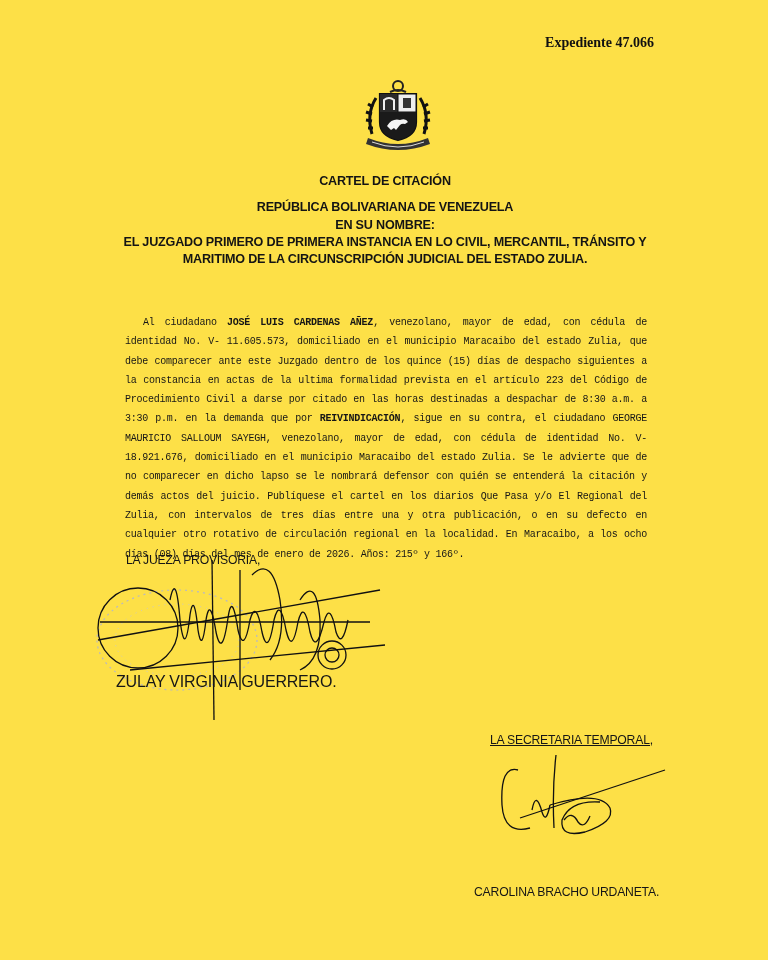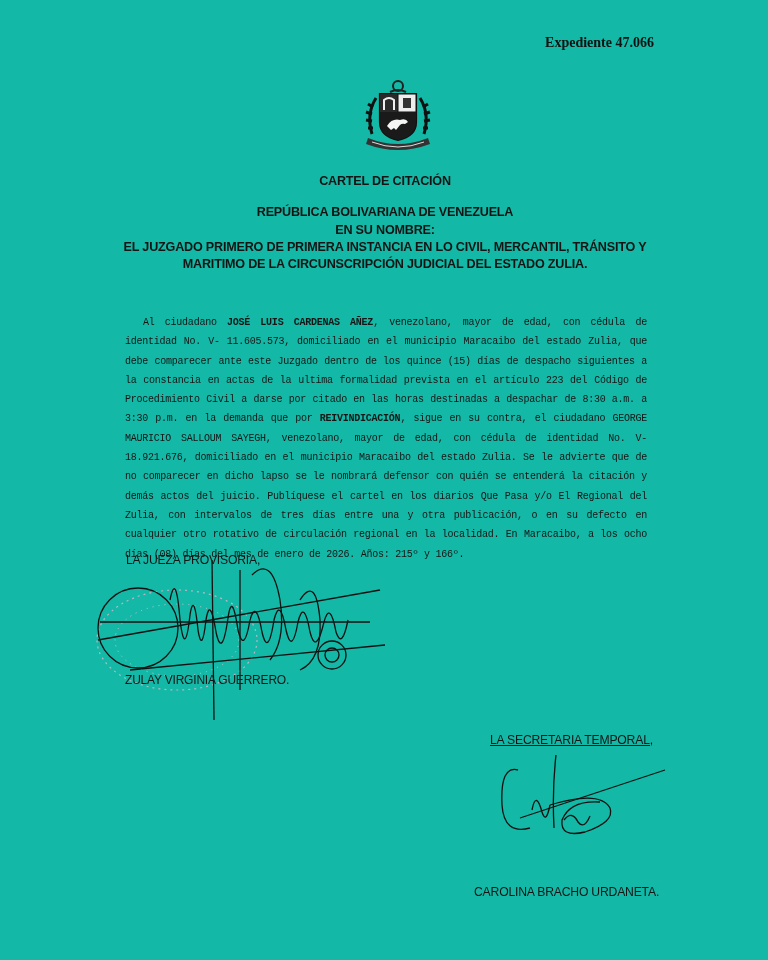--- a/index.html
+++ b/index.html
@@ -1,46 +1,46 @@
 <!DOCTYPE html>
 <html><head>
   <meta charset="utf-8">
   <style>
     html, body { margin: 0; padding: 0; background: #ffffff; }
     body { width: 768px; height: 960px; position: relative; overflow: hidden; color: #1a1a1a; }
-    .page { position: absolute; left: 0; top: 0; width: 768px; height: 960px; background: #14b8a6; }
+    .page { position: absolute; left: 0; top: 0; width: 768px; height: 960px; background: #fde047; }
     .expediente {
       position: absolute; right: 114px; top: 35px;
       font-family: "Liberation Serif", serif; font-weight: bold; font-size: 14px; color: #111;
     }
     .coat {
       position: absolute; left: 358px; top: 78px; width: 80px; height: 78px;
     }
     .headings {
       position: absolute; left: 100px; top: 173px; width: 570px;
       text-align: center;
       font-family: "Liberation Sans", sans-serif; font-weight: bold; font-size: 12.6px;
       letter-spacing: -0.2px; color: #141414;
     }
     .headings .h { line-height: 17.3px; }
-    .headings .h.title { margin-bottom: 14px; }
+    .headings .h.title { margin-bottom: 9px; }
     .body-text {
       position: absolute; left: 125px; top: 313px; width: 522px;
       font-family: Liberation Mono, monospace; font-size: 10px; line-height: 19.3px;
       text-align: justify; color: #161616; letter-spacing: -0.25px;
     }
     .body-text b { font-weight: bold; }
     .body-text .indent { display: inline-block; width: 18px; }
     .judge-title {
       position: absolute; left: 126px; top: 553px;
       font-family: "Liberation Sans", sans-serif; font-size: 12.2px; color: #161616; letter-spacing: -0.2px;
     }
     .judge-name {
-      position: absolute; left: 125px; top: 673px;
-      font-family: "Liberation Sans", sans-serif; font-size: 12px; color: #161616; letter-spacing: -0.2px;
+      position: absolute; left: 116px; top: 673px;
+      font-family: "Liberation Sans", sans-serif; font-size: 16px; color: #161616; letter-spacing: -0.2px;
     }
     .sig-judge { position: absolute; left: 90px; top: 560px; width: 300px; height: 170px; pointer-events: none; }
     .stamp { position: absolute; left: 92px; top: 585px; width: 170px; height: 110px; pointer-events: none; }
     .sec-title {
       position: absolute; left: 490px; top: 733px;
       font-family: "Liberation Sans", sans-serif; font-size: 12.2px; color: #161616; letter-spacing: -0.2px; text-decoration: underline;
     }
     .sec-name {
       position: absolute; left: 474px; top: 851px;
       font-family: "Liberation Sans", sans-serif; font-size: 12.2px; color: #161616; letter-spacing: -0.2px; margin-top: 34px;

